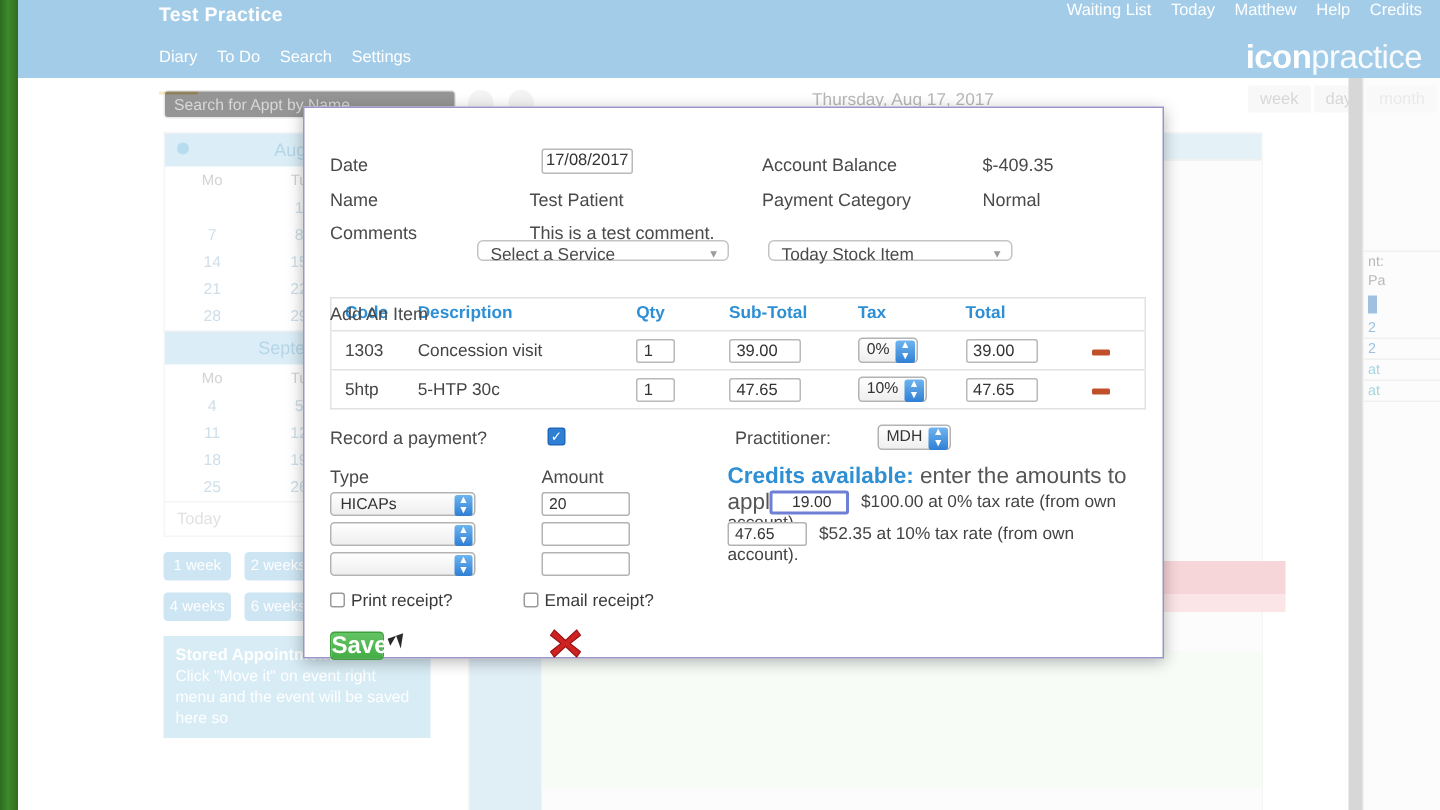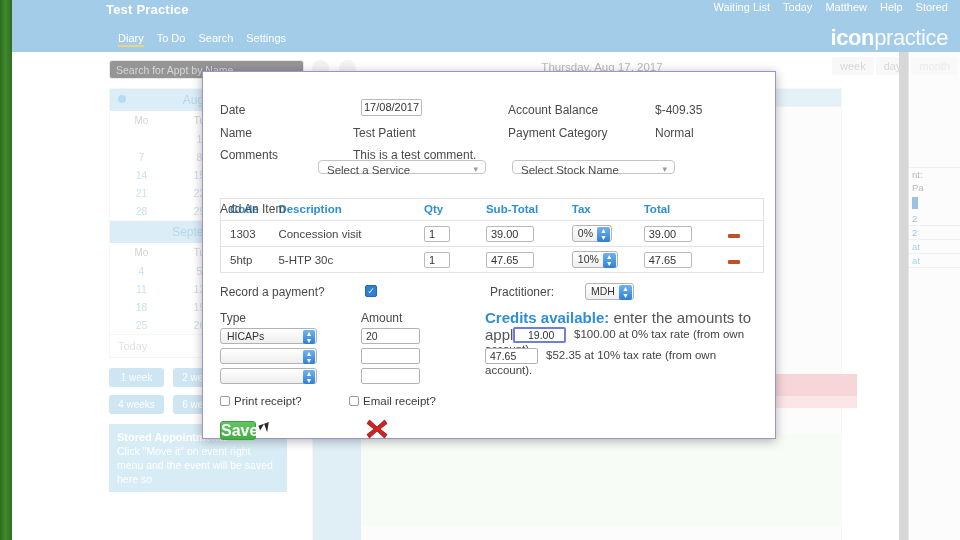--- a/index.html
+++ b/index.html
@@ -37,21 +37,21 @@
     position: absolute; right: 12px; top: 25px;
     font-size: 22px; color: #ffffff; letter-spacing: -.4px;
   }
   #logo b { font-weight: bold; }
   #logo i { font-style: normal; font-weight: 300; opacity: .93; }
   #nav-links {
     position: absolute; left: 94px; top: 32px;
     display: flex; gap: 13px; font-size: 11px; color: #ffffff;
   }
   #nav-links span { cursor: pointer; }
-  #nav-links .active { border-bottom: 2px solid #f0d27a; padding-bottom: 1px; margin-left: 12px; }
+  #nav-links .active { border-bottom: 2px solid #f0d27a; padding-bottom: 17px; }
 
   
   #bg-page {
     position: absolute; left: 12px; top: 52px; width: 948px; height: 488px;
     background: #ffffff;
   }
   .faded { opacity: .55; }
 
   #search-appt {
     position: absolute; left: 97px; top: 8px; width: 195px; height: 19px;
@@ -98,21 +98,21 @@
     font-size: 10.5px; color: #a7c6da; text-align: center; padding: 3px 0;
   }
   #today-btn {
     border: 1px solid #eee; background: #fff; font-size: 11px;
     color: #c9c9c9; padding: 5px 0 5px 8px;
   }
   #week-buttons {
     margin-top: 10px; display: flex; flex-wrap: wrap; gap: 8px 9px; width: 185px;
   }
   #week-buttons div {
-    width: 55px; height: 19px; background: #a7d0ea; color: #fff;
+    width: 45px; height: 19px; background: #a7d0ea; color: #fff;
     font-size: 10px; border-radius: 3px; text-align: center; line-height: 19px;
   }
   #stored-appts {
     margin-top: 10px; width: 178px; background: #b7ddee; color: #ffffff;
     padding: 6px 8px; font-size: 10.5px; line-height: 14px;
   }
   #stored-appts .title { font-weight: bold; font-size: 11px; }
 
   
   #cal-area {
@@ -322,21 +322,21 @@
 
 <div id="green-strip"></div>
 
 <div id="app-header">
   <div id="practice-name">Test Practice</div>
   <div id="header-links">
     <span>Waiting List</span>
     <span>Today</span>
     <span>Matthew</span>
     <span>Help</span>
-    <span>Stored</span>
+    <span>Credits</span>
   </div>
   <div id="logo">
     <b>icon</b><i>practice</i>
   </div>
   <div id="nav-links">
     <span class="active">Diary</span>
     <span>To Do</span>
     <span>Search</span>
     <span>Settings</span>
   </div>
@@ -486,21 +486,21 @@
       <div class="cell c-l2 r2 lbl">Payment Category</div>
       <div class="cell c-v2 r2" id="payment-category">Normal</div>
 
       <div class="cell c-l1 r3 lbl">Comments</div>
       <div class="cell c-v1 r3">This is a test comment.</div>
     </div>
 
     <div id="add-item-row">
       <div id="add-item-label" class="lbl">Add An Item</div>
       <div class="pick" id="sel-service">Select a Service</div>
-      <div class="pick" id="sel-stock">Select Stock Name</div>
+      <div class="pick" id="sel-stock">Today Stock Item</div>
     </div>
 
     <table id="items-table">
       <tbody>
           <tr>
         <th class="col-code">Code</th>
         <th class="col-desc">Description</th>
         <th class="col-qty">Qty</th>
         <th class="col-sub">Sub-Total</th>
         <th class="col-tax">Tax</th>

